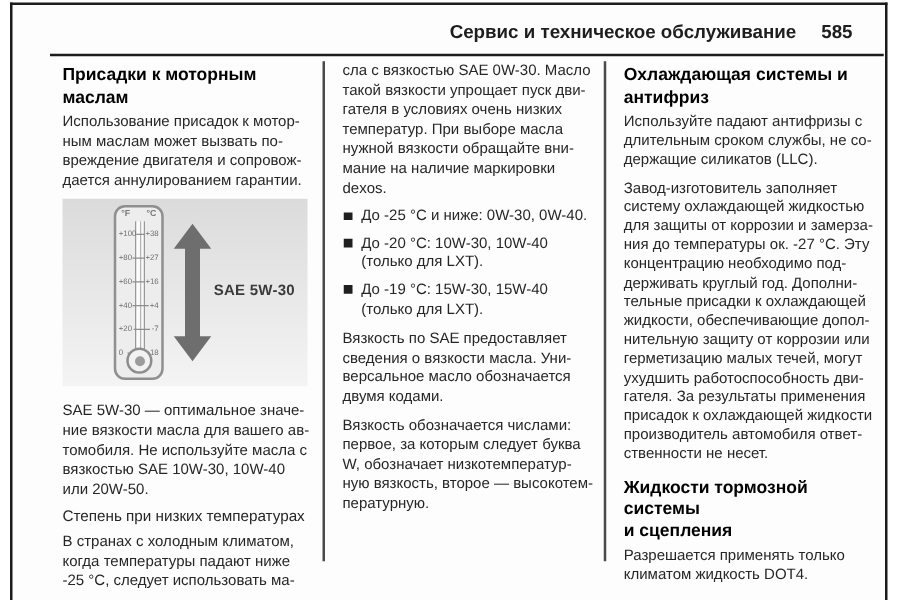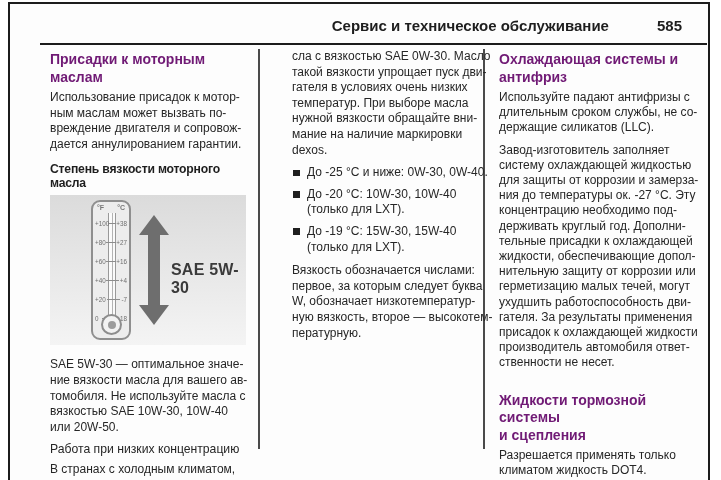--- a/index.html
+++ b/index.html
@@ -9,32 +9,32 @@
     font-family:"Liberation Sans", sans-serif;
     -webkit-font-smoothing:antialiased;
   }
   .page-frame{
     position:absolute;left:8px;top:2px;width:702px;height:490px;
     border-top:2px solid #1c1c1c;border-left:2px solid #1c1c1c;border-right:2px solid #1c1c1c;
     background:#fdfdfd;box-sizing:border-box;
   }
   .header{
     position:absolute;top:13px;right:26px;
-    display:flex;align-items:flex-end;gap:48px;
+    display:flex;align-items:flex-end;gap:20px;
     font-weight:bold;font-size:15px;color:#1e1e1e;
   }
   .header-rule{position:absolute;top:39px;left:30px;width:667px;height:2px;background:#1c1c1c;}
   .divider{position:absolute;top:45px;height:400px;width:2px;background:#4a4a4a;}
   .divider.d1{left:248px;}
   .divider.d2{left:473px;}
   .col{position:absolute;top:45px;}
   .col1{left:40px;width:204px;}
-  .col2{left:264px;width:204px;margin-left:18px;}
+  .col2{left:264px;width:204px;}
   .col3{left:489px;width:212px;}
-  .h-section{font-size:14px;font-weight:bold;line-height:17.5px;margin:2px 0 4px;white-space:pre-line;color:#701a75;}
+  .h-section{font-size:14px;font-weight:bold;line-height:17.5px;margin:2px 0 4px;white-space:pre-line;color:#000000;}
   .h-sub-bold{font-size:12.2px;font-weight:bold;letter-spacing:-0.2px;margin:10px 0 4px;color:#1e1e1e;}
   .p{font-size:12px;line-height:15.6px;margin:0 0 7px;white-space:pre-line;}
   .col3 .p{line-height:15.2px;}
   .subhead{font-size:12.2px;line-height:15.6px;margin:0 0 4px;white-space:pre-line;}
   ul.bullets{list-style:none;margin:2px 0 8px;padding:0;}
   ul.bullets li{
     position:relative;padding-left:15px;margin-bottom:6px;
     font-size:12px;line-height:15.6px;white-space:pre-line;
   }
   ul.bullets li::before{
@@ -73,21 +73,21 @@
   .arrow{position:absolute;left:89px;top:20px;width:30px;height:110px;}
   .arrow-head-up{
     position:absolute;top:0;left:0;width:0;height:0;
     border-left:15px solid transparent;border-right:15px solid transparent;border-bottom:20px solid #6e6e6e;
   }
   .arrow-body{position:absolute;top:18px;left:9px;width:12px;height:74px;background:#6e6e6e;}
   .arrow-head-down{
     position:absolute;bottom:0;left:0;width:0;height:0;
     border-left:15px solid transparent;border-right:15px solid transparent;border-top:20px solid #6e6e6e;
   }
-  .sae-label{position:absolute;left:121px;top:66px;font-size:16px;font-weight:bold;color:#3a3a3a;letter-spacing:0.2px;}
+  .sae-label{position:absolute;left:121px;top:66px;font-size:12px;font-weight:bold;color:#3a3a3a;letter-spacing:0.2px;}
 </style>
 </head>
 <body>
 
 <div class="page-frame">
 
   <div class="header">
     <span>Сервис и техническое обслуживание</span>
     <span>585</span>
   </div>
@@ -96,21 +96,20 @@
   <div class="divider d1"></div>
   <div class="divider d2"></div>
 
   <div class="col col1">
     <div class="h-section">Присадки к моторным маслам</div>
     <p class="p">Использование присадок к мотор-
 ным маслам может вызвать по-
 вреждение двигателя и сопровож-
 дается аннулированием гарантии.</p>
 
-    <div class="h-sub-bold">Степень вязкости моторного масла</div>
 
     <div class="fig">
       <div class="thermo">
         <span class="scale-unit f">°F</span>
         <span class="scale-unit c">°C</span>
         <div class="tube"></div>
         <div class="tick-row" style="top:18px">
             <span>+100</span>
             <span class="tick-mark"></span>
             <span>+38</span>
@@ -148,41 +147,45 @@
         <div class="arrow-head-down"></div>
       </div>
       <div class="sae-label">SAE 5W-30</div>
     </div>
 
     <p class="p">SAE 5W-30 — оптимальное значе-
 ние вязкости масла для вашего ав-
 томобиля. Не используйте масла с
 вязкостью SAE 10W-30, 10W-40
 или 20W-50.</p>
-    <p class="subhead">Работа при низких концентрацию</p>
+    <p class="subhead">Степень при низких температурах</p>
     <p class="p">В странах с холодным климатом,
 когда температуры падают ниже
 -25 °C, следует использовать ма-</p>
   </div>
 
   <div class="col col2">
     <p class="p">сла с вязкостью SAE 0W-30. Масло
 такой вязкости упрощает пуск дви-
 гателя в условиях очень низких
 температур. При выборе масла
 нужной вязкости обращайте вни-
 мание на наличие маркировки
 dexos.</p>
     <ul class="bullets">
       <li>До -25 °C и ниже: 0W-30, 0W-40.</li>
       <li>До -20 °C: 10W-30, 10W-40
 (только для LXT).</li>
       <li>До -19 °C: 15W-30, 15W-40
 (только для LXT).</li>
     </ul>
+    <p class="p">Вязкость по SAE предоставляет
+сведения о вязкости масла. Уни-
+версальное масло обозначается
+двумя кодами.</p>
     <p class="p">Вязкость обозначается числами:
 первое, за которым следует буква
 W, обозначает низкотемператур-
 ную вязкость, второе — высокотем-
 пературную.</p>
   </div>
 
   <div class="col col3">
     <div class="h-section">Охлаждающая системы и
 антифриз</div>
@@ -197,19 +200,19 @@
 держивать круглый год. Дополни-
 тельные присадки к охлаждающей
 жидкости, обеспечивающие допол-
 нительную защиту от коррозии или
 герметизацию малых течей, могут
 ухудшить работоспособность дви-
 гателя. За результаты применения
 присадок к охлаждающей жидкости
 производитель автомобиля ответ-
 ственности не несет.</p>
-    <div class="h-section" style="margin-top:21px;">Жидкости тормозной системы
+    <div class="h-section" style="margin-top:10px;">Жидкости тормозной системы
 и сцепления</div>
     <p class="p">Разрешается применять только
 климатом жидкость DOT4.</p>
   </div>
 
 </div>
 
 </body></html>

